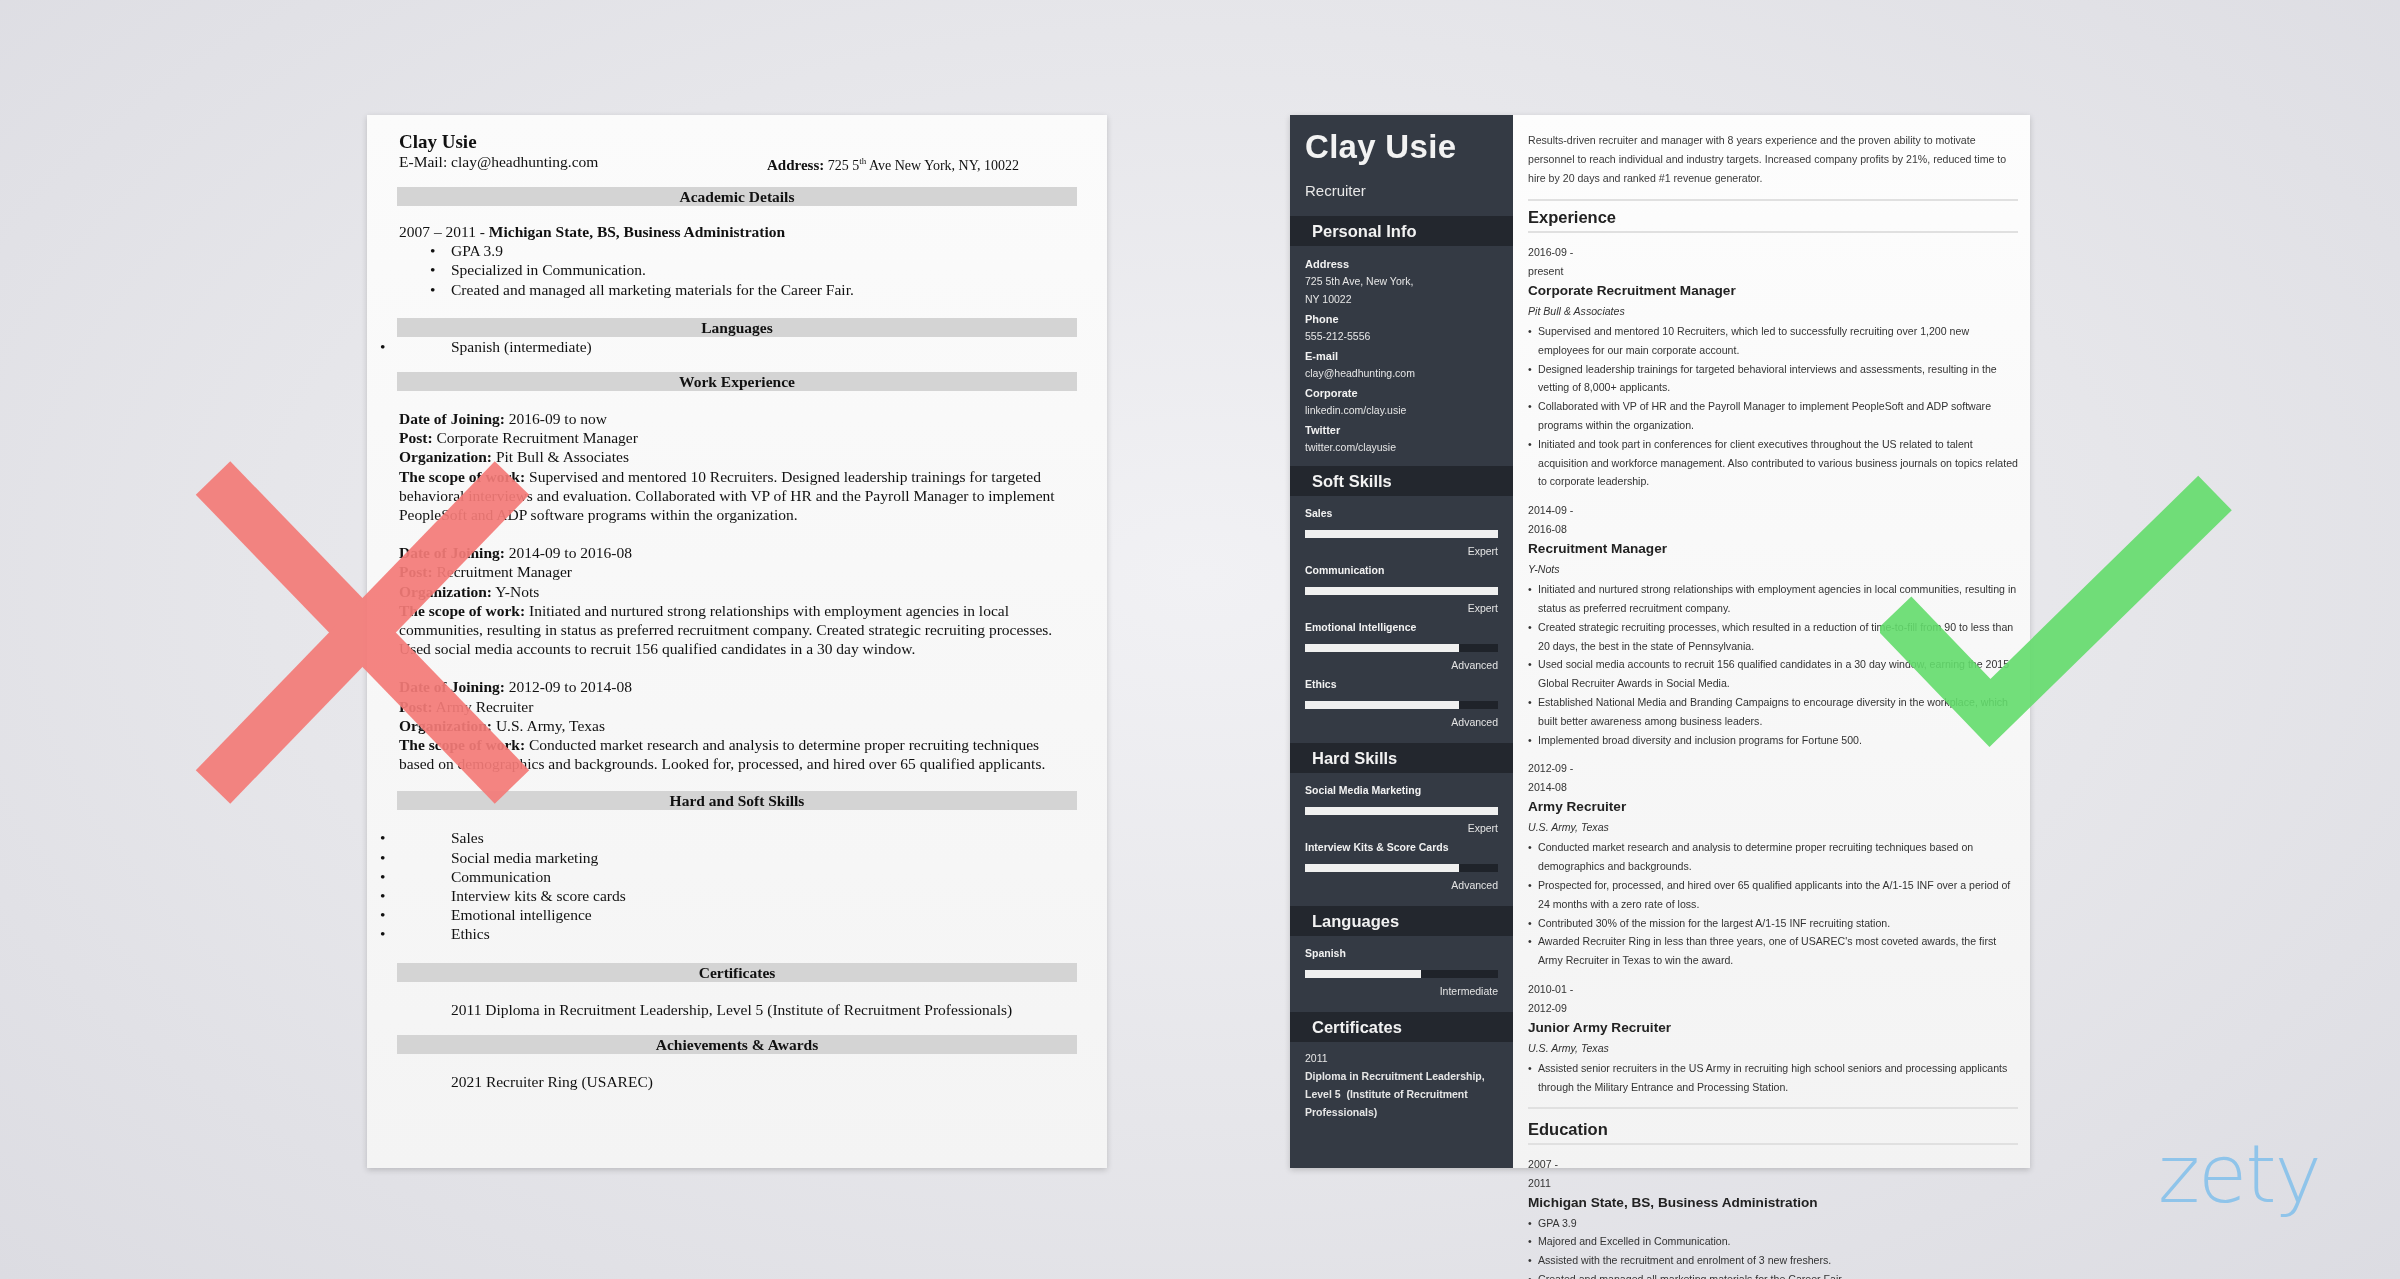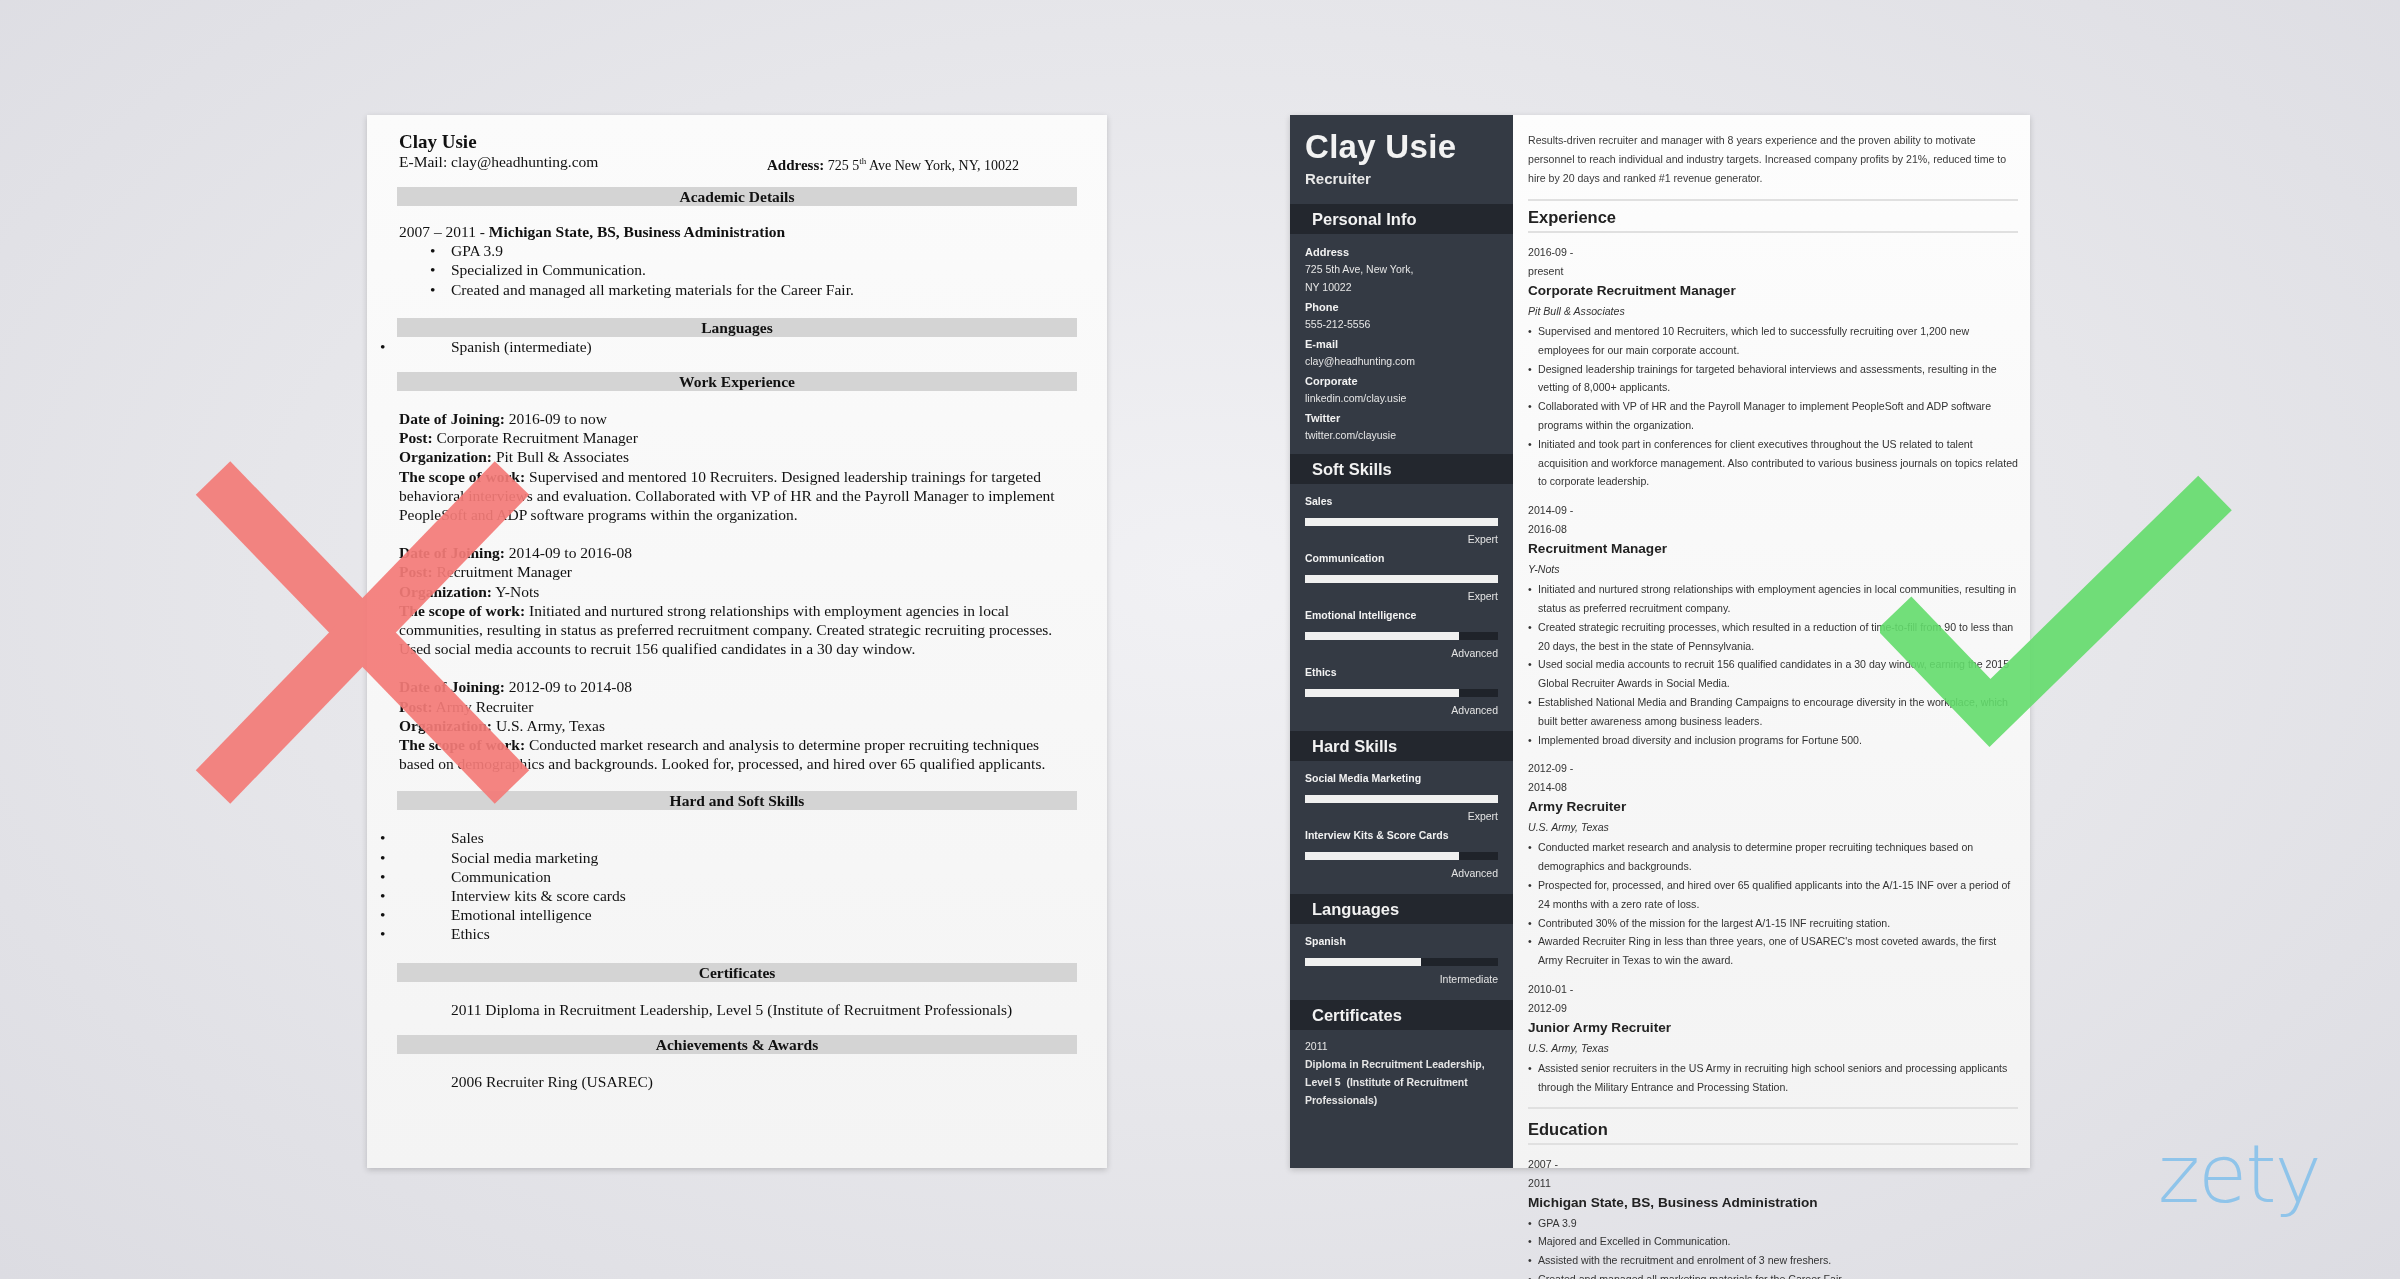--- a/index.html
+++ b/index.html
@@ -42,21 +42,21 @@
     background: linear-gradient(180deg, #fdfdfd 0%, #f3f3f3 100%);
     box-shadow: 0 2px 6px rgba(0,0,0,0.18);
     display: flex;
   }
   .sidebar {
     width: 223px; height: 100%; background: #343a44; color: #f2f2f2;
     font-family: "Liberation Sans", sans-serif;
   }
   .sb-head { padding: 13px 15px 10px 15px; }
   .sb-name { font-size: 33px; font-weight: bold; line-height: 38px; letter-spacing: 0.3px; }
-  .sb-title { font-size: 15px; line-height: 22px; margin-top: 2px; color: #e8e8e8; font-weight: bold; }
+  .sb-title { font-size: 15px; line-height: 22px; margin-top: 14px; color: #e8e8e8; }
   .sb-sec-title {
     background: #23272e; font-size: 16.5px; font-weight: bold; line-height: 30px;
     padding: 0 22px; margin-top: 4px;
   }
   .sb-body { padding: 7px 15px 6px 15px; }
   .sb-label { font-size: 11px; font-weight: bold; line-height: 15px; margin-top: 4px; }
   .sb-val { font-size: 10.5px; line-height: 18px; color: #e6e6e6; }
   .skill { margin-top: 2px; margin-bottom: 4px; }
   .skill-name { font-size: 10.5px; font-weight: bold; line-height: 16px; }
   .skill-bar { height: 8px; background: #1f232a; margin-top: 9px; position: relative; }
@@ -148,21 +148,21 @@
     <li>Communication</li>
     <li>Interview kits &amp; score cards</li>
     <li>Emotional intelligence</li>
     <li>Ethics</li>
   </ul>
 
   <div class="pl-bar" style="margin-top:19px">Certificates</div>
   <div class="pl-p" style="margin-top:18px; padding-left:52px">2011 Diploma in Recruitment Leadership, Level 5 (Institute of Recruitment Professionals)</div>
 
   <div class="pl-bar" style="margin-top:16px">Achievements &amp; Awards</div>
-  <div class="pl-p" style="margin-top:18px; padding-left:52px">2006 Recruiter Ring (USAREC)</div>
+  <div class="pl-p" style="margin-top:18px; padding-left:52px">2021 Recruiter Ring (USAREC)</div>
 </div>
 
 <svg class="mark" style="left:195px; top:460px" width="335" height="345" viewBox="0 0 335 345">
   <g stroke="#f47b78" stroke-width="48" stroke-linecap="butt" opacity="0.92">
     <line x1="18" y1="18" x2="317" y2="327"></line>
     <line x1="317" y1="18" x2="18" y2="327"></line>
   </g>
 </svg>
 
 <div class="paper-right">

